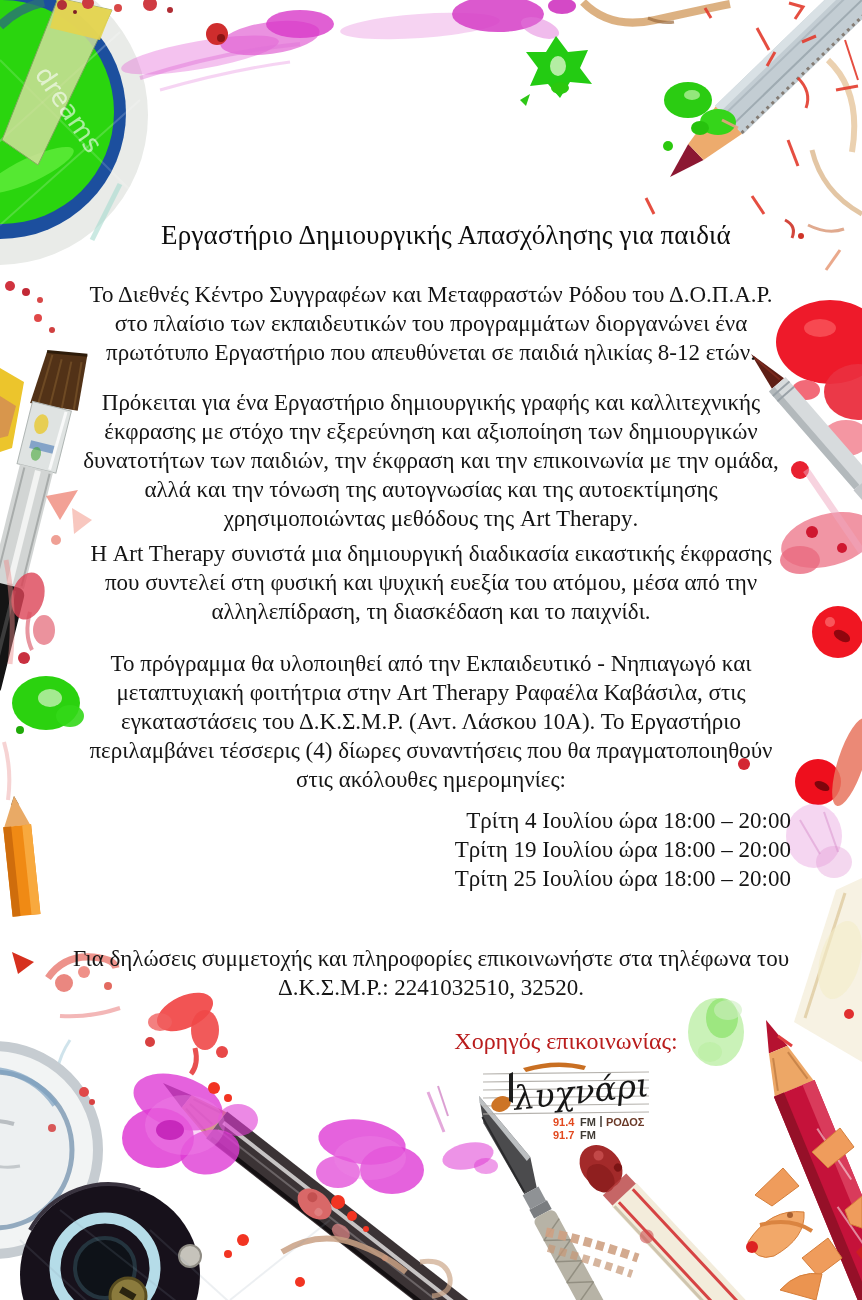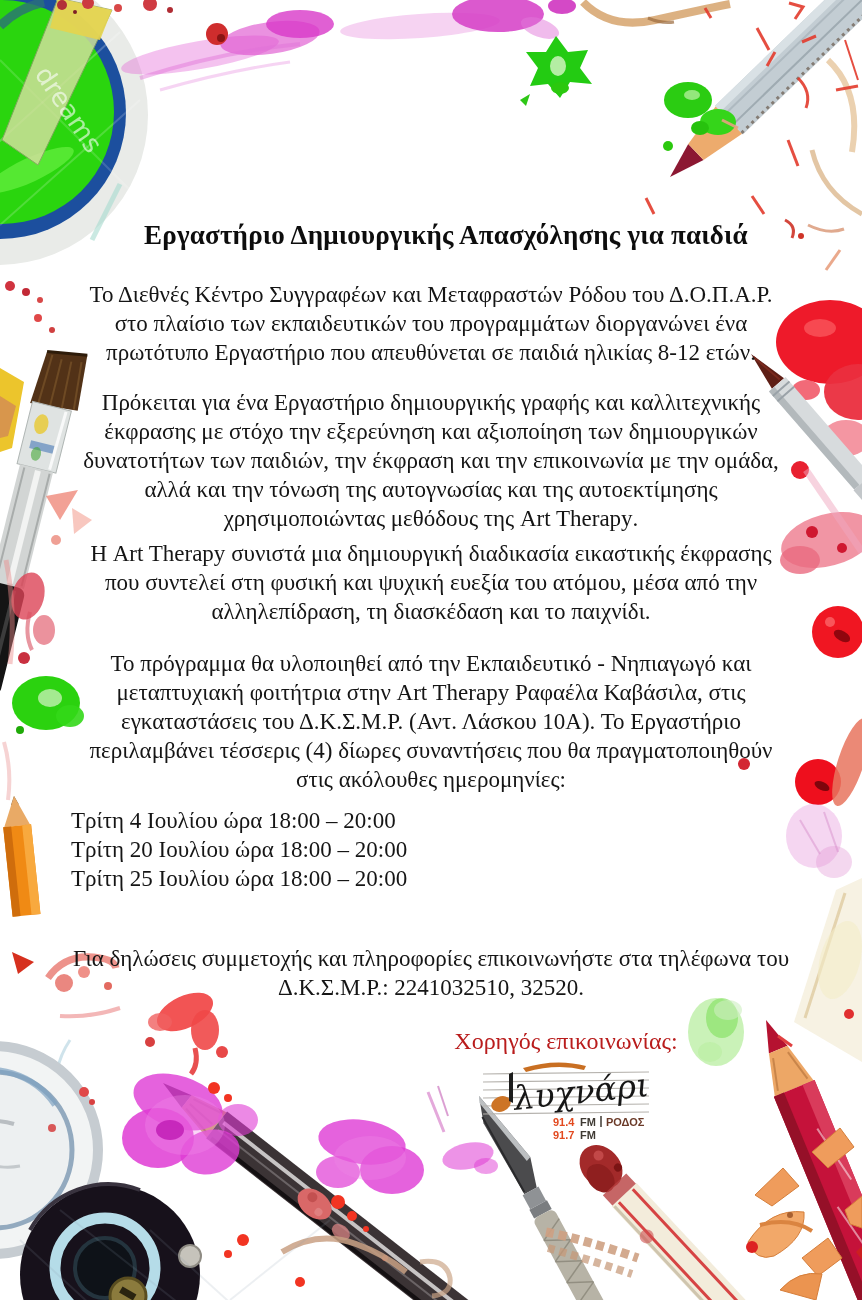--- a/index.html
+++ b/index.html
@@ -1,24 +1,24 @@
 <!DOCTYPE html>
 <html><head>
 <meta charset="utf-8">
 <style>
   html,body{margin:0;padding:0;}
   .page{position:relative;width:862px;height:1300px;background:#ffffff;overflow:hidden;
         font-family:"Liberation Serif","DejaVu Serif",serif;color:#151515;}
   .decor{position:absolute;left:0;top:0;z-index:1;pointer-events:none;}
   .content{position:absolute;left:0;top:0;width:862px;height:1300px;z-index:2;}
   .title{position:absolute;left:30px;width:832px;top:220px;margin:0;text-align:center;
-         font-size:27px;font-weight:bold;color:#0d0d0d;letter-spacing:.2px;}
+         font-size:27px;font-weight:normal;color:#0d0d0d;letter-spacing:.2px;}
   .para{position:absolute;left:71px;width:720px;margin:0;text-align:center;
         font-size:23px;line-height:29px;}
-  .sched-block{position:absolute;left:71px;width:720px;text-align:left;}
+  .sched-block{position:absolute;left:71px;width:720px;text-align:right;}
   .sched-line{font-size:23px;line-height:29px;}
   .sans{font-family:Liberation Serif, serif;}
   .sponsor{position:absolute;left:430px;top:1026px;width:272px;text-align:center;}
   .sponsor-label{font-size:24px;line-height:30px;color:#b91c1c;}
   .logo{margin-top:4px;}
   .lg-staff{stroke:#b5b2ad;stroke-width:1.2;}
   .lg-script{font:italic 33px "DejaVu Serif",serif;fill:#161616;}
   .lg-num{font:bold 11px "Liberation Sans",sans-serif;fill:#e2491f;}
   .lg-fm{font:bold 11px "Liberation Sans",sans-serif;fill:#3f3a33;}
   .lg-region{font:bold 11px "Liberation Sans",sans-serif;fill:#6b3a28;}
@@ -392,21 +392,21 @@
 
   <h1 class="title">Εργαστήριο Δημιουργικής Απασχόλησης για παιδιά</h1>
 
   <p class="para" style="top:280px"><span class="serif">Το Διεθνές Κέντρο Συγγραφέων και Μεταφραστών Ρόδου του Δ.Ο.Π.Α.Ρ. στο πλαίσιο των εκπαιδευτικών του προγραμμάτων διοργανώνει ένα πρωτότυπο Εργαστήριο που απευθύνεται σε παιδιά ηλικίας </span><span class="sans">8-12</span><span class="serif"> ετών.</span></p>
   <p class="para" style="top:388px"><span class="serif">Πρόκειται για ένα Εργαστήριο δημιουργικής γραφής και καλλιτεχνικής έκφρασης με στόχο την εξερεύνηση και αξιοποίηση των δημιουργικών δυνατοτήτων των παιδιών, την έκφραση και την επικοινωνία με την ομάδα, αλλά και την τόνωση της αυτογνωσίας και της αυτοεκτίμησης χρησιμοποιώντας μεθόδους της </span><span class="sans">Art Therapy</span><span class="serif">.</span></p>
   <p class="para" style="top:539px"><span class="serif">Η </span><span class="sans">Art Therapy</span><span class="serif"> συνιστά μια δημιουργική διαδικασία εικαστικής έκφρασης που συντελεί στη φυσική και ψυχική ευεξία του ατόμου, μέσα από την αλληλεπίδραση, τη διασκέδαση και το παιχνίδι.</span></p>
   <p class="para" style="top:649px"><span class="serif">Το πρόγραμμα θα υλοποιηθεί από την Εκπαιδευτικό - Νηπιαγωγό και μεταπτυχιακή φοιτήτρια στην </span><span class="sans">Art Therapy</span><span class="serif"> Ραφαέλα Καβάσιλα, στις εγκαταστάσεις του Δ.Κ.Σ.Μ.Ρ. (Αντ. Λάσκου </span><span class="sans">10Α</span><span class="serif">).  Το Εργαστήριο περιλαμβάνει τέσσερις </span><span class="sans">(4)</span><span class="serif"> δίωρες συναντήσεις που θα πραγματοποιηθούν στις ακόλουθες ημερομηνίες:</span></p>
 
   <div class="sched-block" style="top:806px">
     <div class="sched-line"><span class="serif">Τρίτη  </span><span class="sans">4</span><span class="serif"> Ιουλίου ώρα </span><span class="sans">18:00 – 20:00</span></div>
-    <div class="sched-line"><span class="serif">Τρίτη </span><span class="sans">20</span><span class="serif"> Ιουλίου ώρα </span><span class="sans">18:00 – 20:00</span></div>
+    <div class="sched-line"><span class="serif">Τρίτη </span><span class="sans">19</span><span class="serif"> Ιουλίου ώρα </span><span class="sans">18:00 – 20:00</span></div>
     <div class="sched-line"><span class="serif">Τρίτη </span><span class="sans">25</span><span class="serif"> Ιουλίου ώρα </span><span class="sans">18:00 – 20:00</span></div>
   </div>
 
   <p class="para" style="top:944px"><span class="serif">Για δηλώσεις συμμετοχής και πληροφορίες επικοινωνήστε στα τηλέφωνα του Δ.Κ.Σ.Μ.Ρ.: </span><span class="sans">2241032510, 32520.</span></p>
 
   <div class="sponsor">
     <div class="sponsor-label">Χορηγός επικοινωνίας:</div>
     <svg class="logo" width="170" height="85" viewBox="0 0 170 85">
       <g class="lg-staff">
         <line x1="2" y1="14" x2="168" y2="12"></line>

